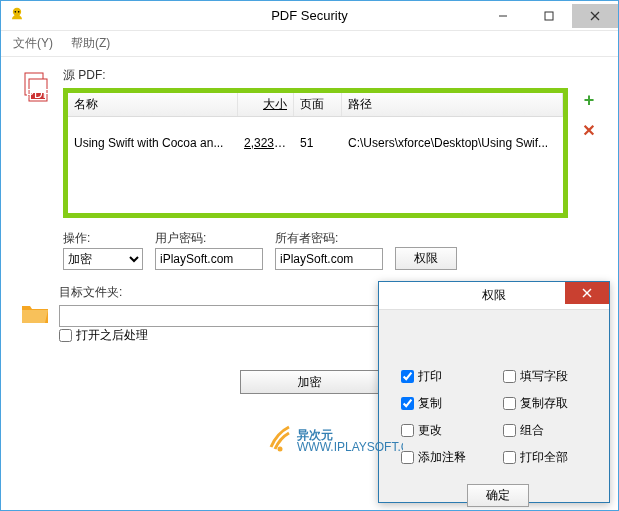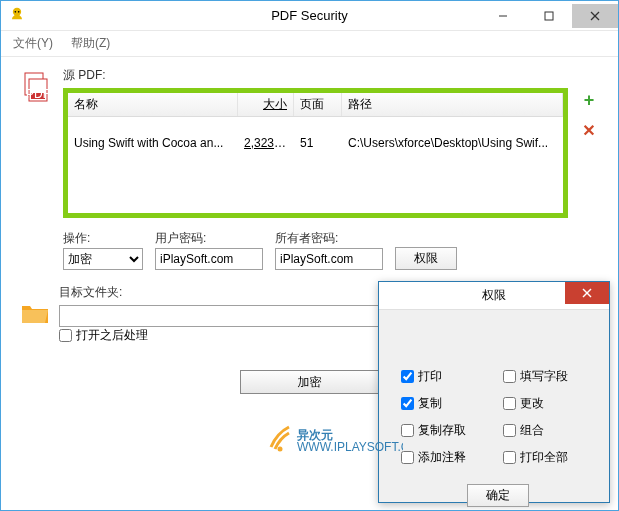--- a/index.html
+++ b/index.html
@@ -207,25 +207,25 @@
         <label class="dlg-chk">
           <input type="checkbox" style="">
           <span>填写字段</span>
         </label>
         <label class="dlg-chk">
           <input type="checkbox" checked="" style="">
           <span>复制</span>
         </label>
         <label class="dlg-chk">
           <input type="checkbox" style="">
+          <span>复制存取</span>
+        </label>
+        <label class="dlg-chk">
+          <input type="checkbox" style="">
           <span>更改</span>
-        </label>
-        <label class="dlg-chk">
-          <input type="checkbox" style="">
-          <span>复制存取</span>
         </label>
         <label class="dlg-chk">
           <input type="checkbox" style="">
           <span>组合</span>
         </label>
         <label class="dlg-chk">
           <input type="checkbox" style="">
           <span>添加注释</span>
         </label>
         <label class="dlg-chk">

